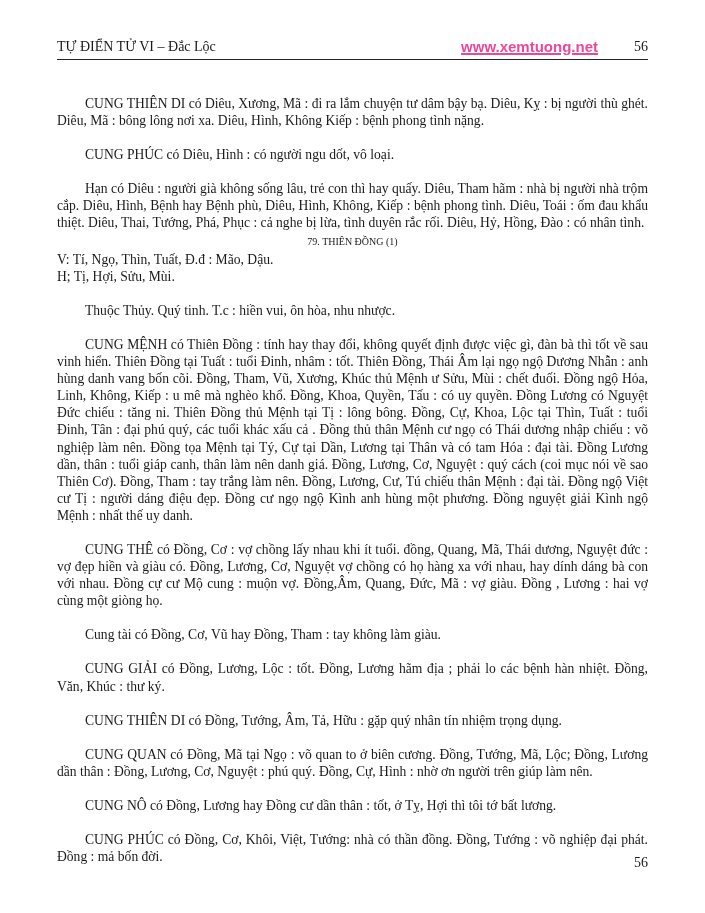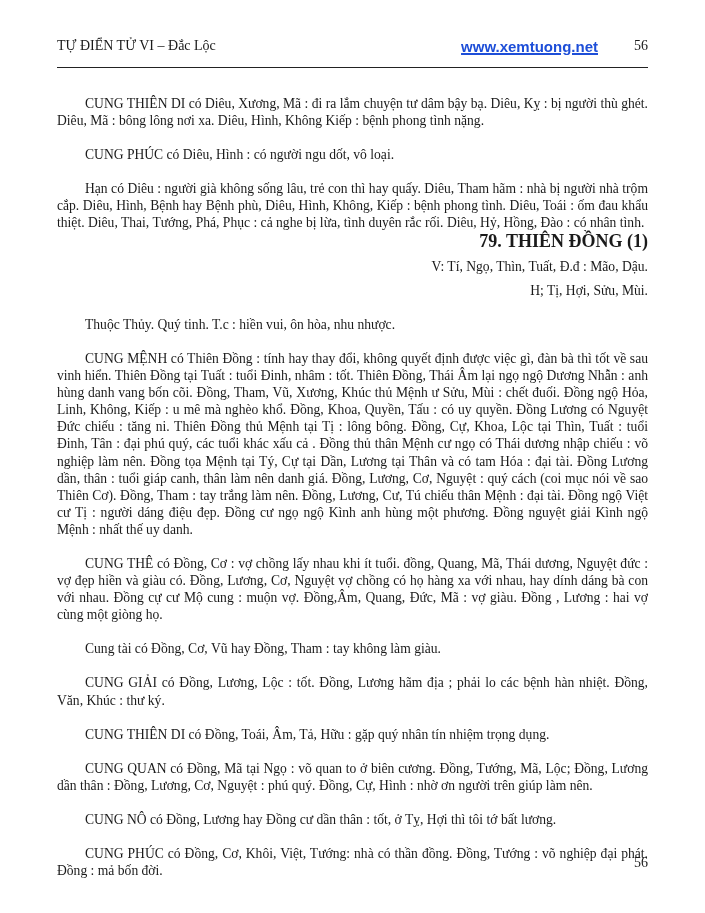--- a/index.html
+++ b/index.html
@@ -16,22 +16,22 @@
     color: #1a1a1a;
     overflow: hidden;
     box-sizing: border-box;
   }
   .page-header {
     position: absolute;
     top: 38px;
     left: 57px;
     width: 591px;
     display: flex;
-    align-items: flex-start;
-    padding-bottom: 12px;
+    align-items: flex-end;
+    padding-bottom: 4px;
     border-bottom: 1.5px solid #222;
   }
   .header-title {
     font-size: 14px;
     white-space: nowrap;
     flex: 1 1 auto;
   }
   .header-link {
     font-family: "Liberation Sans", "DejaVu Sans", sans-serif;
     font-weight: bold;
@@ -53,64 +53,63 @@
     width: 591px;
   }
   .content p {
     margin: 0;
     font-size: 13.6px;
     line-height: 17.1px;
     text-align: justify;
   }
   .content p.indent { text-indent: 28px; margin-top: 17px; }
   .content p.heading {
-    font-weight: bold;
-    text-align: right;
+    font-weight: normal;
+    text-align: center;
     text-indent: 0;
-    font-size: 18px;
+    font-size: 10px;
     padding: 1px 0;
   }
   .content p.center {
-    text-align: right;
+    text-align: left;
     text-indent: 0;
-    margin-top: 7px;
   }
   .page-footer {
     position: absolute;
     top: 855px;
     left: 57px;
     width: 591px;
     text-align: right;
     font-size: 14px;
   }
 </style>
 </head>
 <body>
 
 <div class="page">
 
   <div class="page-header">
     <span class="header-title">TỰ ĐIỂN TỬ VI – Đắc Lộc</span>
-    <span class="header-link" style="color: #1d4ed8;">www.xemtuong.net</span>
+    <span class="header-link" style="color: #ec4899;">www.xemtuong.net</span>
     <span class="header-pagenum">56</span>
   </div>
 
   <div class="content">
       <p class="body indent">CUNG THIÊN DI có Diêu, Xương, Mã : đi ra lắm chuyện tư dâm bậy bạ. Diêu, Kỵ : bị người thù ghét. Diêu, Mã : bông lông nơi xa. Diêu, Hình, Không Kiếp : bệnh phong tình nặng.</p>
       <p class="body indent">CUNG PHÚC có Diêu, Hình : có người ngu dốt, vô loại.</p>
       <p class="body indent">Hạn có Diêu : người già không sống lâu, trẻ con thì hay quấy. Diêu, Tham hãm : nhà bị người nhà trộm cắp. Diêu, Hình, Bệnh hay Bệnh phù, Diêu, Hình, Không, Kiếp : bệnh phong tình. Diêu, Toái : ốm đau khẩu thiệt. Diêu, Thai, Tướng, Phá, Phục : cả nghe bị lừa, tình duyên rắc rối. Diêu, Hỷ, Hồng, Đào : có nhân tình.</p>
       <p class="heading">79. THIÊN ĐỒNG (1)</p>
       <p class="center">V: Tí, Ngọ, Thìn, Tuất, Đ.đ : Mão, Dậu.</p>
       <p class="center">H; Tị, Hợi, Sửu, Mùi.</p>
       <p class="body indent">Thuộc Thủy. Quý tinh. T.c : hiền vui, ôn hòa, nhu nhược.</p>
       <p class="body indent">CUNG MỆNH có Thiên Đồng : tính hay thay đổi, không quyết định được việc gì, đàn bà thì tốt về sau vinh hiển. Thiên Đồng tại Tuất : tuổi Đinh, nhâm : tốt. Thiên Đồng, Thái Âm lại ngọ ngộ Dương Nhẫn : anh hùng danh vang bốn cõi. Đồng, Tham, Vũ, Xương, Khúc thủ Mệnh ư Sửu, Mùi : chết đuối. Đồng ngộ Hỏa, Linh, Không, Kiếp : u mê mà nghèo khổ. Đồng, Khoa, Quyền, Tấu : có uy quyền. Đồng Lương có Nguyệt Đức chiếu : tăng ni. Thiên Đồng thủ Mệnh tại Tị : lông bông. Đồng, Cự, Khoa, Lộc tại Thìn, Tuất : tuổi Đinh, Tân : đại phú quý, các tuổi khác xấu cả . Đồng thủ thân Mệnh cư ngọ có Thái dương nhập chiếu : võ nghiệp làm nên. Đồng tọa Mệnh tại Tý, Cự tại Dần, Lương tại Thân và có tam Hóa : đại tài. Đồng Lương dần, thân : tuổi giáp canh, thân làm nên danh giá. Đồng, Lương, Cơ, Nguyệt : quý cách (coi mục nói về sao Thiên Cơ). Đồng, Tham : tay trắng làm nên. Đồng, Lương, Cư, Tú chiếu thân Mệnh : đại tài. Đồng ngộ Việt cư Tị : người dáng điệu đẹp. Đồng cư ngọ ngộ Kình anh hùng một phương. Đồng nguyệt giải Kình ngộ Mệnh : nhất thế uy danh.</p>
       <p class="body indent">CUNG THÊ có Đồng, Cơ : vợ chồng lấy nhau khi ít tuổi. đồng, Quang, Mã, Thái dương, Nguyệt đức : vợ đẹp hiền và giàu có. Đồng, Lương, Cơ, Nguyệt vợ chồng có họ hàng xa với nhau, hay dính dáng bà con với nhau. Đồng cự cư Mộ cung : muộn vợ. Đồng,Âm, Quang, Đức, Mã : vợ giàu. Đồng , Lương : hai vợ cùng một giòng họ.</p>
       <p class="body indent">Cung tài có Đồng, Cơ, Vũ hay Đồng, Tham : tay không làm giàu.</p>
       <p class="body indent">CUNG GIẢI có Đồng, Lương, Lộc : tốt. Đồng, Lương hãm địa ; phải lo các bệnh hàn nhiệt. Đồng, Văn, Khúc : thư ký.</p>
-      <p class="body indent">CUNG THIÊN DI có Đồng, Toái, Âm, Tả, Hữu : gặp quý nhân tín nhiệm trọng dụng.</p>
+      <p class="body indent">CUNG THIÊN DI có Đồng, Tướng, Âm, Tả, Hữu : gặp quý nhân tín nhiệm trọng dụng.</p>
       <p class="body indent">CUNG QUAN có Đồng, Mã tại Ngọ : võ quan to ở biên cương. Đồng, Tướng, Mã, Lộc; Đồng, Lương dần thân : Đồng, Lương, Cơ, Nguyệt : phú quý. Đồng, Cự, Hình : nhờ ơn người trên giúp làm nên.</p>
       <p class="body indent">CUNG NÔ có Đồng, Lương hay Đồng cư dần thân : tốt, ở Tỵ, Hợi thì tôi tớ bất lương.</p>
       <p class="body indent">CUNG PHÚC có Đồng, Cơ, Khôi, Việt, Tướng: nhà có thần đồng. Đồng, Tướng : võ nghiệp đại phát. Đồng : mả bốn đời.</p>
     </div>
 
   <div class="page-footer">
     <span>56</span>
   </div>
 
 </div>

